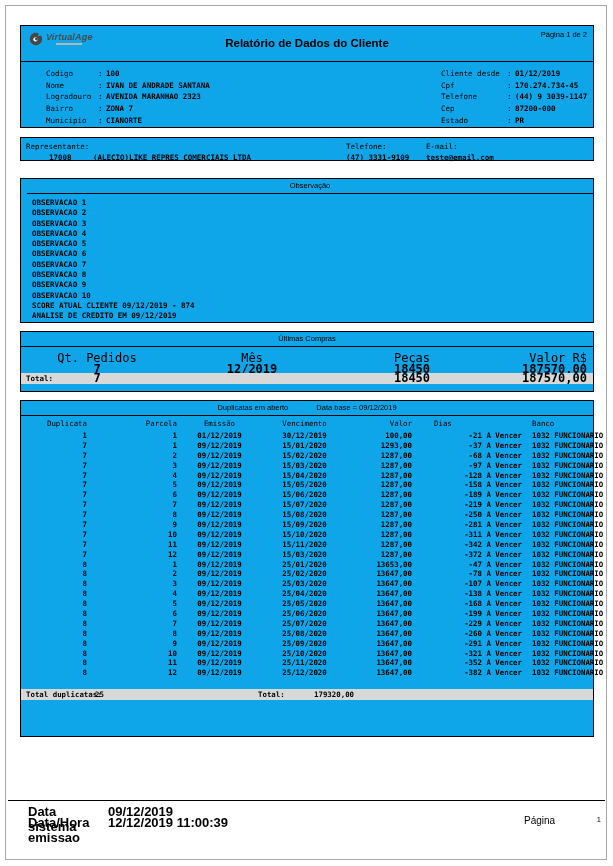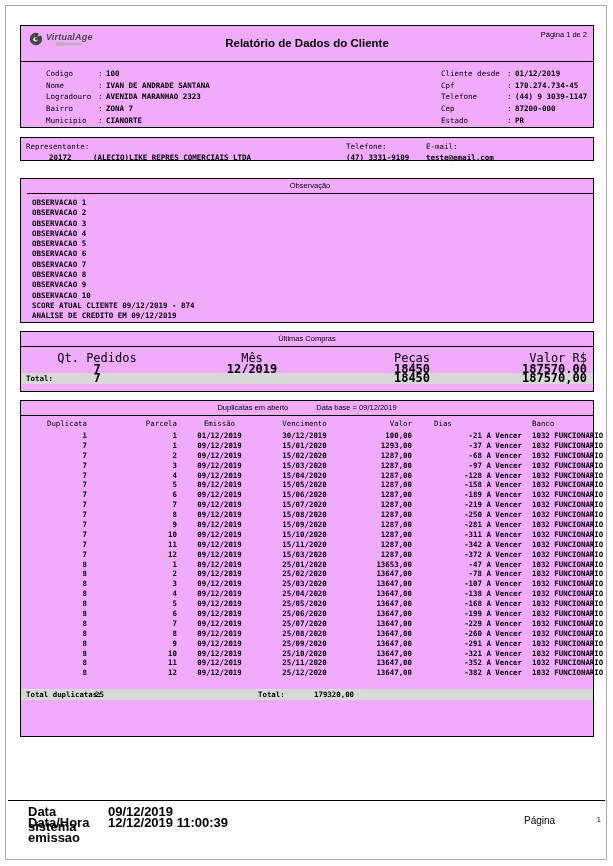--- a/index.html
+++ b/index.html
@@ -4,21 +4,21 @@
 <style>
   html,body { margin:0; padding:0; }
   body {
     width:613px; height:866px; position:relative; background:#ffffff;
     font-family:"Liberation Sans", sans-serif; color:#000; overflow:hidden;
   }
   .mono { font-family:"DejaVu Sans Mono","Liberation Mono",monospace; }
   .outer-border { position:absolute; left:5px; top:5px; width:600px; height:853px;
     border:1px solid #a8a8a8; }
   .box { position:absolute; left:20px; width:574px; border:1px solid #000;
-    box-sizing:border-box; background:#f0abfc; }
+    box-sizing:border-box; background:#0ea5e9; }
 
   
   .header-box { top:25px; height:37px; }
   .logo { position:absolute; left:8px; top:6px; display:flex; align-items:flex-start; }
   .logo svg { width:14px; height:14px; margin-right:3px; }
   .logo-text { font-size:9px; font-style:italic; font-weight:bold; color:#474747; letter-spacing:.2px; }
   .logo-tagline { margin-top:1px; margin-left:10px; width:26px; height:2px; background:#b5b5b5; }
   .report-title { position:absolute; left:0; right:0; top:11px; text-align:center;
     font-size:11.5px; font-weight:bold; }
   .page-info { position:absolute; right:6px; top:4px; font-size:7.5px; }
@@ -164,21 +164,21 @@
         <span class="fcolon">:</span>
         <span class="fvalue">PR</span>
       </div>
     </div>
 </div>
 
 <div class="box rep-box mono">
   <span class="rep-h" style="left:5px">Representante:</span>
   <span class="rep-h" style="left:325px">Telefone:</span>
   <span class="rep-h" style="left:405px">E-mail:</span>
-  <span class="rep-v" style="left:28px">20172</span>
+  <span class="rep-v" style="left:28px">17008</span>
   <span class="rep-v" style="left:72px">(ALECIO)LIKE REPRES COMERCIAIS LTDA</span>
   <span class="rep-v" style="left:325px">(47) 3331-9109</span>
   <span class="rep-v" style="left:405px">teste@email.com</span>
 </div>
 
 <div class="box obs-box">
   <div class="band">Observação</div>
   <div class="obs-lines mono" id="obsLines">
       <div class="obs-line">OBSERVACAO 1</div>
       <div class="obs-line">OBSERVACAO 2</div>

